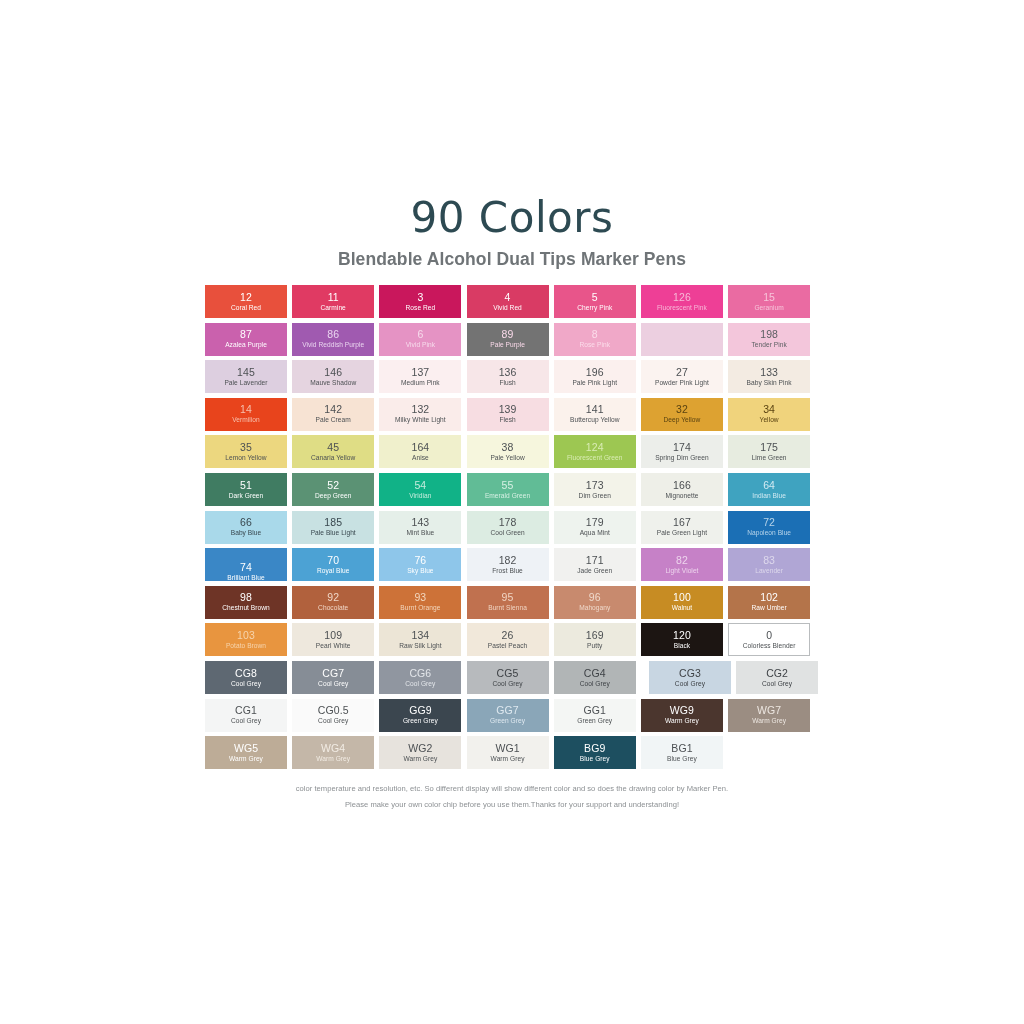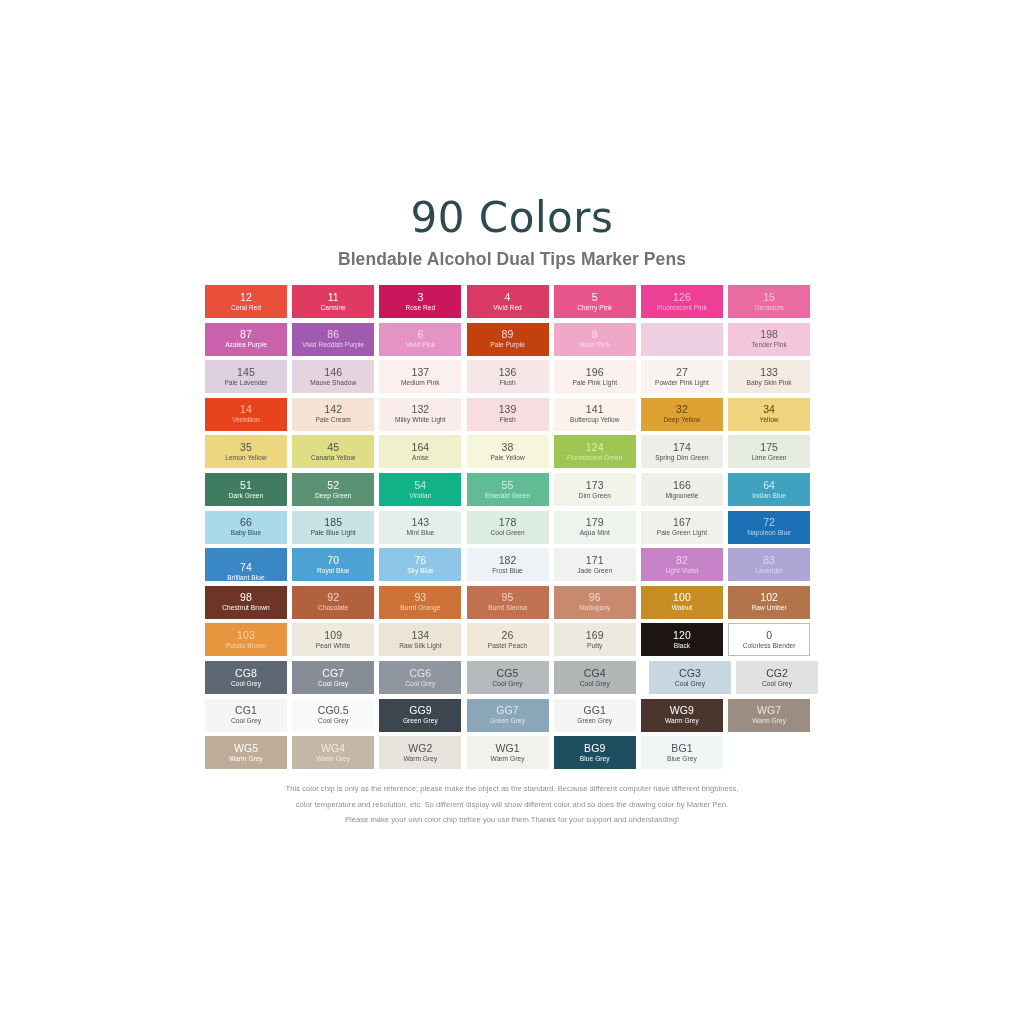--- a/index.html
+++ b/index.html
@@ -154,21 +154,21 @@
           <span class="cname">Azalea Purple</span>
         </div>
         <div class="chip" style="background: rgb(160, 90, 176); color: rgb(233, 212, 239);">
           <span class="code">86</span>
           <span class="cname">Vivid Reddish Purple</span>
         </div>
         <div class="chip" style="background: rgb(229, 147, 196); color: rgb(247, 220, 236);">
           <span class="code">6</span>
           <span class="cname">Vivid Pink</span>
         </div>
-        <div class="chip" style="background: #c2410c; color: rgb(249, 217, 233);">
+        <div class="chip" style="background: #737373; color: rgb(249, 217, 233);">
           <span class="code">89</span>
           <span class="cname">Pale Purple</span>
         </div>
         <div class="chip" style="background: rgb(240, 168, 200); color: rgb(251, 220, 234);">
           <span class="code">8</span>
           <span class="cname">Rose Pink</span>
         </div>
         <div class="chip" style="background: rgb(236, 207, 224); color: rgb(91, 95, 98); gap: 33px;">
           <span class="code">88</span>
           <span class="cname">Purple Grey</span>
@@ -500,18 +500,17 @@
           <span class="cname">Blue Grey</span>
         </div>
         <div class="chip" style="background: rgb(241, 245, 246); color: rgb(76, 80, 83);">
           <span class="code">BG1</span>
           <span class="cname">Blue Grey</span>
         </div>
       </div>
     </div>
 
   <div id="footer">
-    <p>This color chip is only as the reference; please make the object as the standard. Because different computer have different brighiness,</p>
     <p>color temperature and resolution, etc. So different display will show different color and so does the drawing color by Marker Pen.</p>
     <p>Please make your own color chip before you use them.Thanks for your support and understanding!</p>
   </div>
 
 </div>
 
 </body></html>

